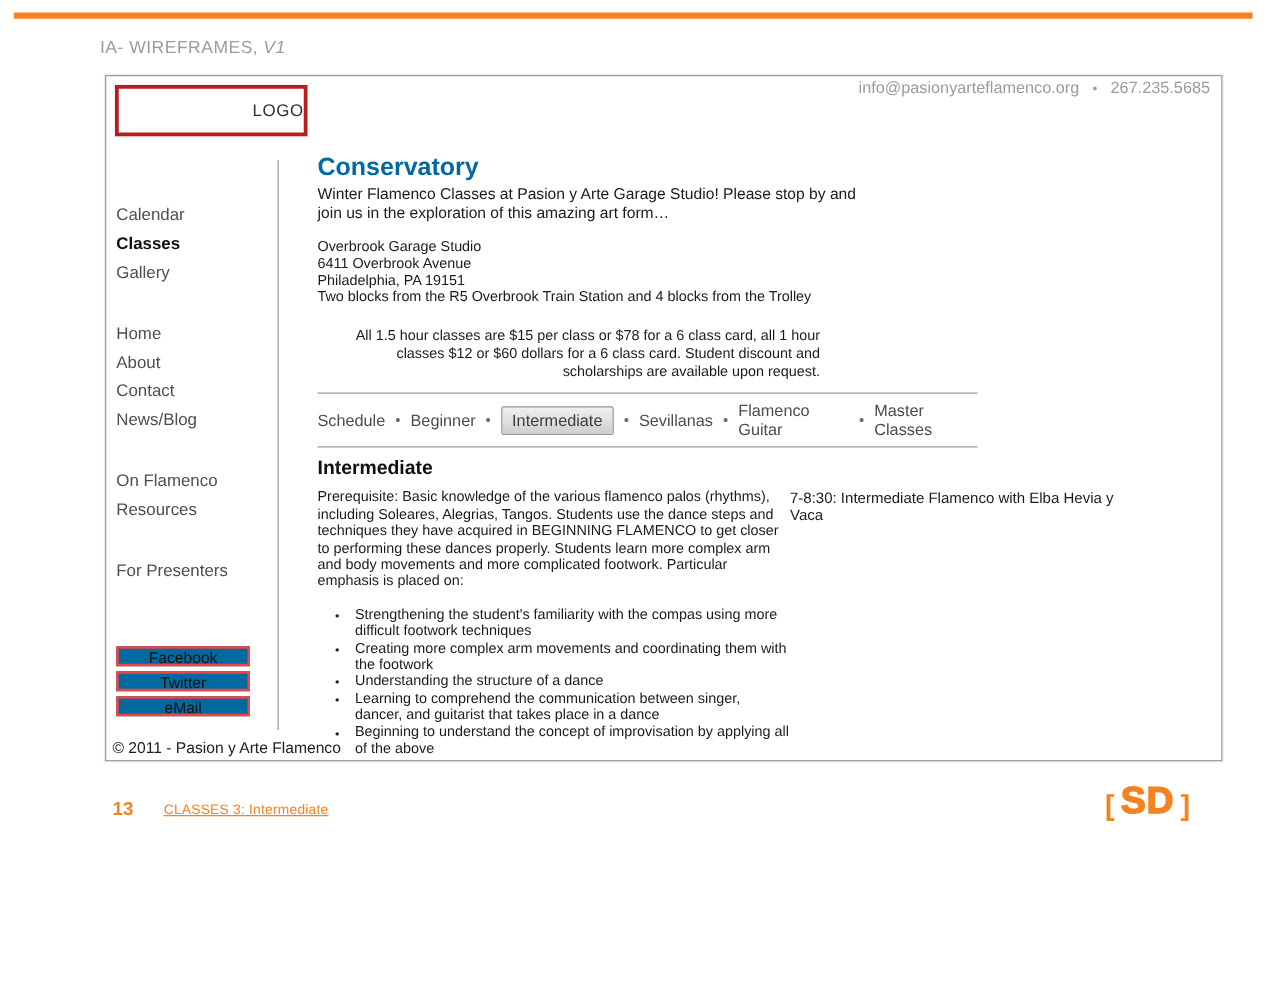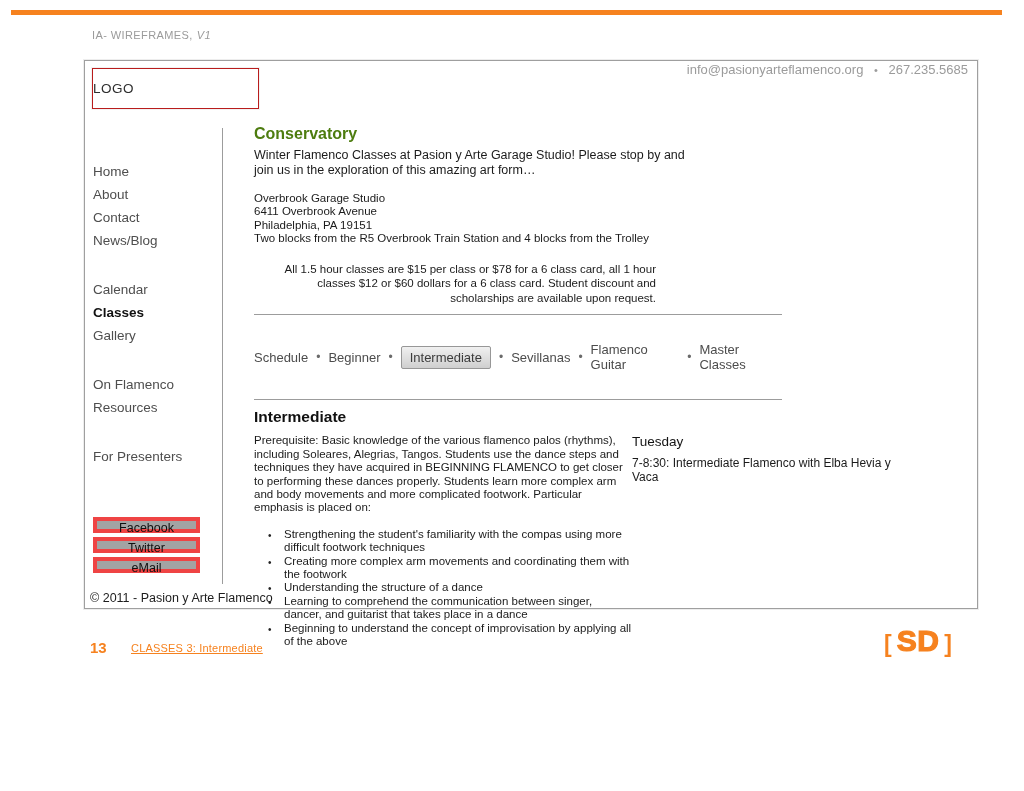--- a/index.html
+++ b/index.html
@@ -3,57 +3,57 @@
 <meta charset="utf-8">
 <style>
   * { margin:0; padding:0; box-sizing:border-box; }
   html,body { background:#ffffff; }
   body { font-family:"Liberation Sans","DejaVu Sans",sans-serif; }
   .page { position:relative; width:1024px; height:791px; background:#fff; overflow:hidden; }
 
   .topbar { position:absolute; left:11px; top:10px; width:991px; height:5px;
             background:var(--accent,#F6821F); }
 
-  .doc-label { position:absolute; left:92px; top:29px; font-size:11px;
+  .doc-label { position:absolute; left:80px; top:29px; font-size:14px;
                color:#9b9b9b; letter-spacing:.4px;text-align:right; }
   .doc-label .ver { font-style:italic; margin-left:4px; }
 
   .frame { position:absolute; left:84px; top:60px; width:894px; height:549px;
            border:1px solid #9f9f9f; box-shadow:0 0 0 1px rgba(0,0,0,.07); background:#fff; }
 
-  .logo-box { position:absolute; left:7px; top:7px; width:167px; height:41px;
-              border:1px solid #b91c1c; box-shadow:0 0 0 1px rgba(0,0,0,.05);
-              display:flex; align-items:center; justify-content:flex-start;
+  .logo-box { position:absolute; left:7px; top:7px; width:154px; height:41px;
+              border:3px solid #b91c1c; box-shadow:0 0 0 1px rgba(0,0,0,.05);
+              display:flex; align-items:center; justify-content:flex-end;
               font-size:13.5px; color:#2e2e2e; letter-spacing:.5px; }
 
   .contact { position:absolute; top:1px; right:9px; font-size:13px; color:#9b9b9b; }
   .contact .sep { margin:0 7px; font-size:11px; }
 
   .v-divider { position:absolute; left:137px; top:67px; width:1px; height:456px; background:#9c9c9c; }
 
   .nav { position:absolute; left:8px; top:99px; width:122px; }
   .nav .group { margin-bottom:26px; }
   .nav .item { font-size:13.5px; line-height:23px; color:#4e4e4e; cursor:default; }
   .nav .item.active { font-weight:bold; color:#111; }
 
   .social { position:absolute; left:8px; top:456px; width:107px; }
-  .social .btn { height:16px; line-height:15px; border:4px solid #ef4444;
+  .social .btn { height:16px; line-height:15px; border:2px solid #ef4444;
                  margin-bottom:4px; text-align:center; font-size:12.5px; color:#101010;
-                 background:#a3a3a3; }
+                 background:#0369a1; }
 
   .copyright { position:absolute; left:5px; bottom:3px; font-size:12.5px; color:#1d1d1d; }
 
   .content { position:absolute; left:169px; top:62px; width:664px; color:#1b1b1b; }
-  .content h1 { font-size:16px; line-height:22px; font-weight:bold; color:#4d7c0f; }
+  .content h1 { font-size:20px; line-height:22px; font-weight:bold; color:#0369a1; }
   .intro { margin-top:3px; font-size:12.5px; line-height:14.5px; width:432px; }
   .address { margin-top:15px; font-size:11.5px; line-height:13.4px; }
   .pricing { margin-top:16px; font-size:11.5px; line-height:14.6px; width:402px;text-align:right; }
 
   .tabbar { margin-top:9px; width:528px; border-top:1px solid #9c9c9c; border-bottom:1px solid #9c9c9c;
-            padding:27px 0; display:flex; align-items:center; font-size:13px; color:#4c4c4c; }
+            padding:6px 0; display:flex; align-items:center; font-size:13px; color:#4c4c4c; }
   .tabbar .tab { cursor:default; }
   .tabbar .tab.active { background:linear-gradient(180deg,#f0f0f0,#cfcfcf);
             border:1px solid #979797; border-radius:2px; padding:3px 8px; color:#3c3c3c; }
   .tabbar .tsep { color:#6a6a6a; margin:0 8px; font-size:12px; }
 
   .section { margin-top:8px; }
   .section h2 { font-size:15.5px; font-weight:bold; color:#101010; margin-bottom:8px; }
   .cols { display:flex; }
   .col-left { width:378px; }
   .desc { font-size:11.5px; line-height:13.4px; }
@@ -95,29 +95,29 @@
     <div class="contact">
       <span>info@pasionyarteflamenco.org</span>
       <span class="sep">•</span>
       <span>267.235.5685</span>
     </div>
 
     <div class="v-divider"></div>
 
     <nav class="nav">
       <div class="group">
+        <div class="item">Calendar</div>
+        <div class="item active">Classes</div>
+        <div class="item">Gallery</div>
+      </div>
+      <div class="group">
         <div class="item">Home</div>
         <div class="item">About</div>
         <div class="item">Contact</div>
         <div class="item">News/Blog</div>
-      </div>
-      <div class="group">
-        <div class="item">Calendar</div>
-        <div class="item active">Classes</div>
-        <div class="item">Gallery</div>
       </div>
       <div class="group">
         <div class="item">On Flamenco</div>
         <div class="item">Resources</div>
       </div>
       <div class="group">
         <div class="item">For Presenters</div>
       </div>
     </nav>
 
@@ -164,21 +164,20 @@
             <p class="desc">Prerequisite: Basic knowledge of the various flamenco palos (rhythms), including Soleares, Alegrias, Tangos. Students use the dance steps and techniques they have acquired in BEGINNING FLAMENCO to get closer to performing these dances properly. Students learn more complex arm and body movements and more complicated footwork. Particular emphasis is placed on:</p>
             <ul class="bullets">
               <li><span class="mark">•</span><span>Strengthening the student's familiarity with the compas using more difficult footwork techniques</span></li>
               <li><span class="mark">•</span><span>Creating more complex arm movements and coordinating them with the footwork</span></li>
               <li><span class="mark">•</span><span>Understanding the structure of a dance</span></li>
               <li><span class="mark">•</span><span>Learning to comprehend the communication between singer, dancer, and guitarist that takes place in a dance</span></li>
               <li><span class="mark">•</span><span>Beginning to understand the concept of improvisation by applying all of the above</span></li>
             </ul>
           </div>
           <div class="col-right">
-            <div class="sched-day">Tuesday</div>
             <div class="sched-entry">7-8:30: Intermediate Flamenco with Elba Hevia y Vaca</div>
           </div>
         </div>
       </section>
     </main>
 
   </div>
 
   <div class="pg-num">13</div>
   <div class="pg-caption">CLASSES 3: Intermediate</div>

